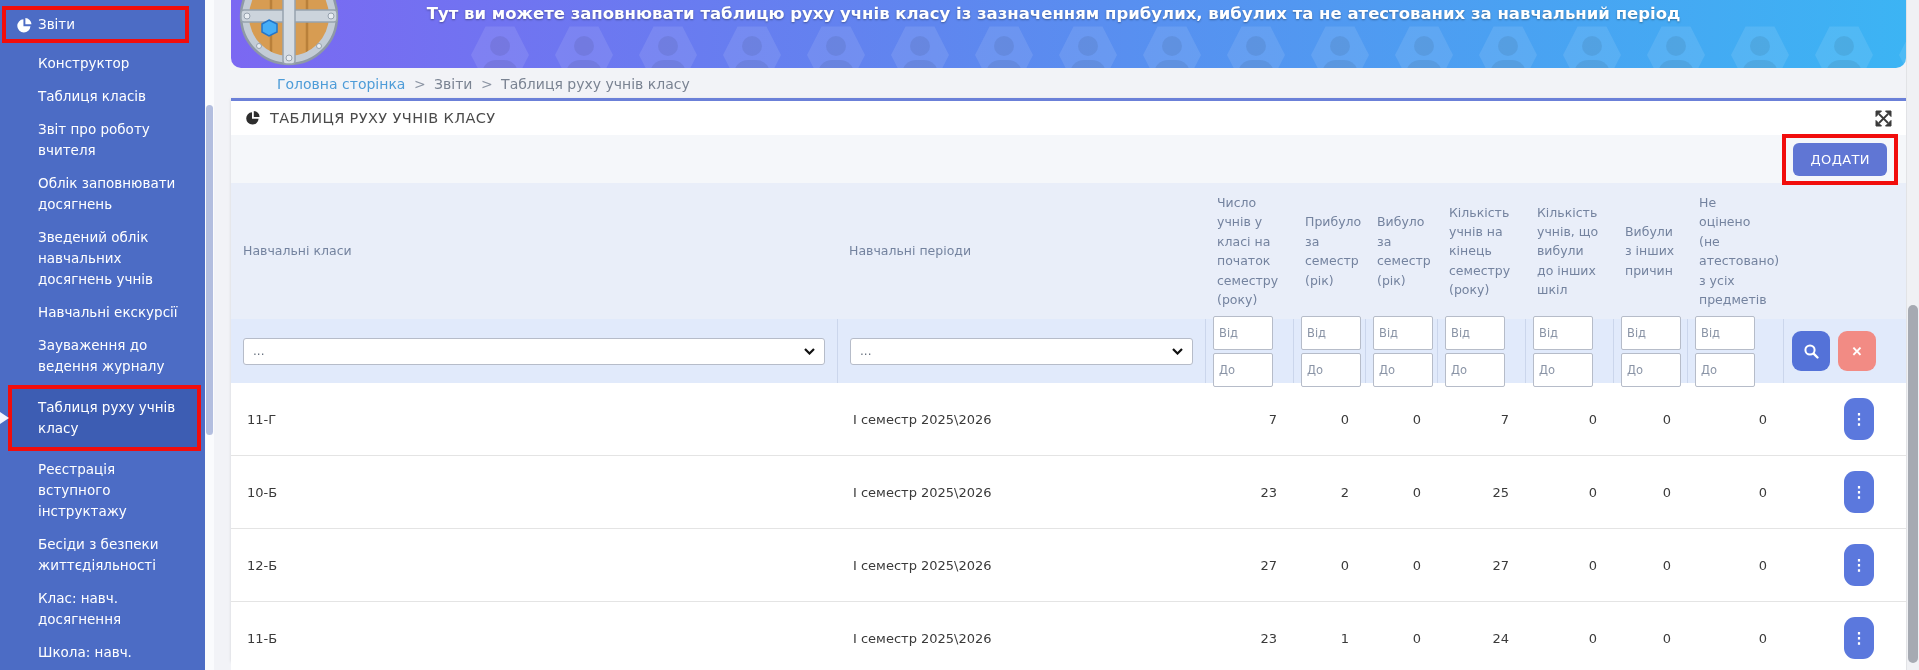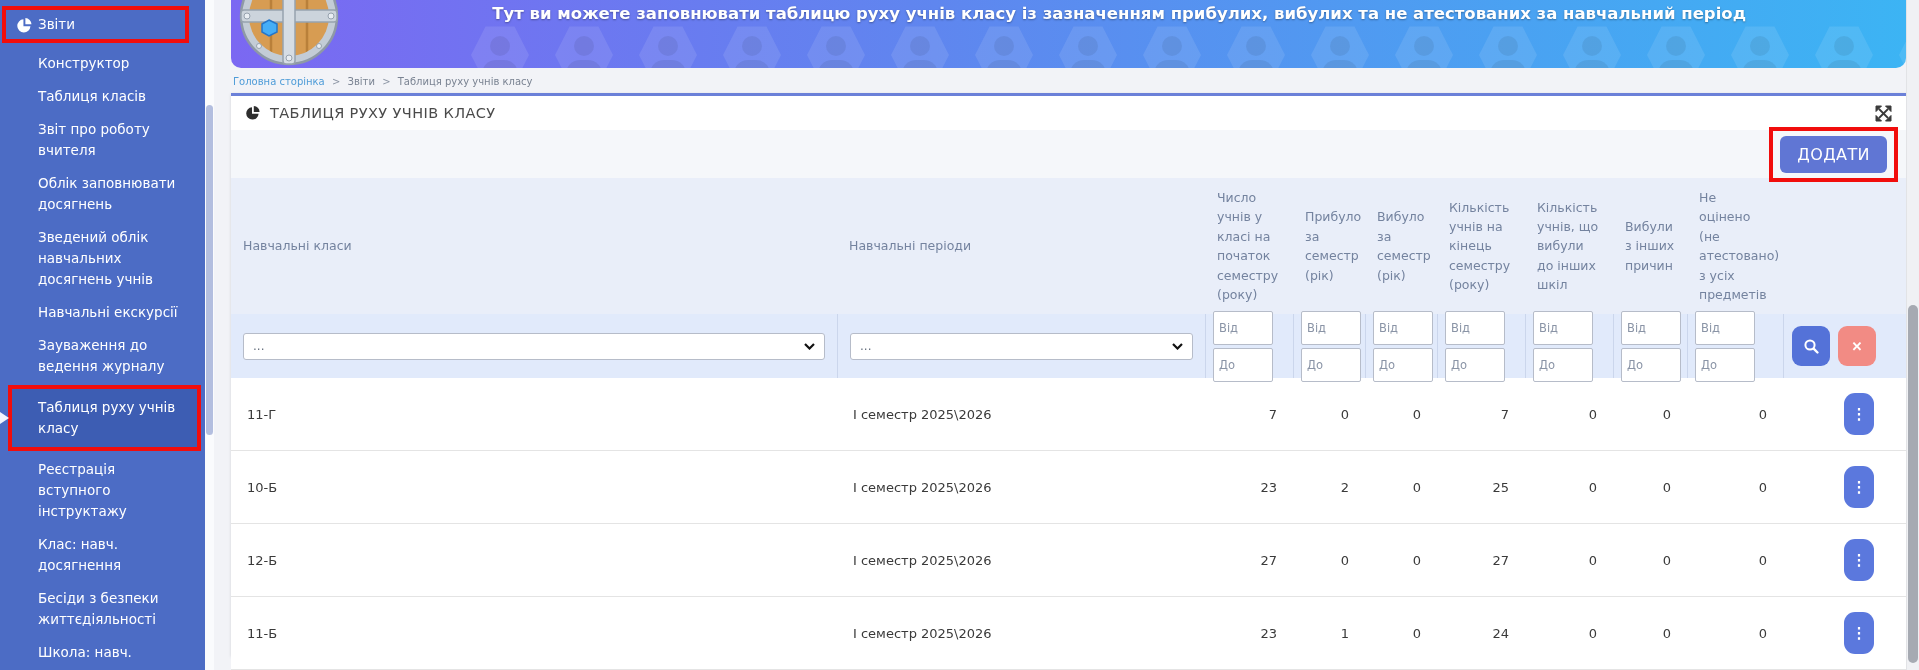--- a/index.html
+++ b/index.html
@@ -16,41 +16,41 @@
   .side-item.active-wrap::before { content:""; position:absolute; left:-12px; top:50%; transform:translateY(-50%);
       border-top:6px solid transparent; border-bottom:6px solid transparent; border-left:9px solid #f2f5ff; }
   .side-scroll { position:absolute; left:205px; top:0; width:9px; height:670px; background:#fafbfd; }
   .side-scroll .thumb { position:absolute; left:1px; top:105px; width:7px; height:330px; border-radius:4px; background:#b3bedf; }
 
   
   .main { flex:1; padding-left:26px; position:relative; }
 
   .banner { margin-right:13px; height:68px; border-radius:0 0 10px 10px; position:relative; overflow:hidden;
       background:linear-gradient(90deg,#7b68f2 0%,#5f86ef 42%,#3cb4f4 100%); }
-  .banner-text { position:absolute; top:4px; left:130px; right:160px; text-align:right; color:#fff;
+  .banner-text { position:absolute; top:4px; left:130px; right:160px; text-align:center; color:#fff;
       font-size:16.5px; font-weight:600; text-shadow:0 1px 2px rgba(0,0,0,.35); }
   .hex-row { position:absolute; top:24px; left:240px; right:0; display:flex; gap:26px; }
   .hex { width:58px; height:62px; flex-shrink:0; clip-path:polygon(25% 4%,75% 4%,100% 50%,75% 96%,25% 96%,0 50%);
       background:rgba(255,255,255,.10); position:relative; }
   .hex::before { content:""; position:absolute; left:19px; top:12px; width:20px; height:20px; border-radius:50%; background:rgba(0,0,0,.07); }
   .hex::after { content:""; position:absolute; left:11px; top:36px; width:36px; height:26px; border-radius:14px 14px 0 0; background:rgba(0,0,0,.07); }
   .shield { position:absolute; left:8px; top:-34px; }
 
-  .breadcrumb { padding:8px 0 6px 2px; font-size:10px; color:#7a8392; }
+  .breadcrumb { padding:8px 0 6px 2px; font-size:14px; color:#7a8392;margin-left:44px; }
   .breadcrumb .link { color:#4e9cd8; cursor:pointer; }
   .breadcrumb .sep { margin:0 4px; color:#8c95a4; }
 
   .panel { margin-right:13px; background:#fff; border-top:3px solid #6b80d8; box-shadow:0 1px 3px rgba(0,0,0,.13); height:563px; }
   .panel-title { display:flex; align-items:center; gap:9px; height:34px; padding:0 14px; }
   .panel-title .txt { font-size:14.5px; color:#4a4a4a; letter-spacing:.4px; }
   .expand-ic { margin-left:auto; cursor:pointer; display:flex; }
 
   .toolbar { height:48px; background:#f5f7fa; display:flex; justify-content:flex-end; align-items:center; padding-right:8px; }
   .add-annotation { border:4px solid #f10d0c; padding:5px 7px; }
-  .btn-add { background:#6076d4; color:#fff; border:none; border-radius:6px; padding:9px 17px; font-size:16px;
+  .btn-add { background:#6076d4; color:#fff; border:none; border-radius:6px; padding:9px 17px; font-size:13px;
       letter-spacing:.4px; cursor:pointer; font-family:inherit; }
 
   .tgrid { display:grid; grid-template-columns:606px 368px 88px 72px 72px 88px 88px 74px 96px 1fr; }
   .thead { background:#e9eef9; min-height:124px; align-items:center; }
   .thead .hcell { font-size:12.5px; color:#74839f; line-height:1.55; padding:10px 12px; }
 
   .filters { background:#e1eafb; height:64px; align-items:center; }
   .fcell { height:64px; display:flex; align-items:center; padding:0 12px; border-left:1px solid #cbd6ec; }
   .fcell:first-child { border-left:none; }
   .fselect { width:100%; height:27px; background:#fff; border:1px solid #b6bcc9; border-radius:3px;
@@ -91,22 +91,22 @@
     </div>
     <div class="side-item"><span>Конструктор</span></div>
     <div class="side-item"><span>Таблиця класів</span></div>
     <div class="side-item"><span>Звіт про роботу вчителя</span></div>
     <div class="side-item"><span>Облік заповнювати досягнень</span></div>
     <div class="side-item"><span>Зведений облік навчальних досягнень учнів</span></div>
     <div class="side-item"><span>Навчальні екскурсії</span></div>
     <div class="side-item"><span>Зауваження до ведення журналу</span></div>
     <div class="side-item active-wrap"><span>Таблиця руху учнів класу</span></div>
     <div class="side-item"><span>Реєстрація вступного інструктажу</span></div>
+    <div class="side-item"><span>Бесіди з безпеки життєдіяльності</span></div>
     <div class="side-item"><span>Клас: навч. досягнення</span></div>
-    <div class="side-item"><span>Бесіди з безпеки життєдіяльності</span></div>
     <div class="side-item"><span>Школа: навч. досягнення</span></div>
 
   </div>
   <div class="side-scroll">
       <div class="thumb"></div>
     </div>
 
   <div class="main">
 
     <div class="banner">

